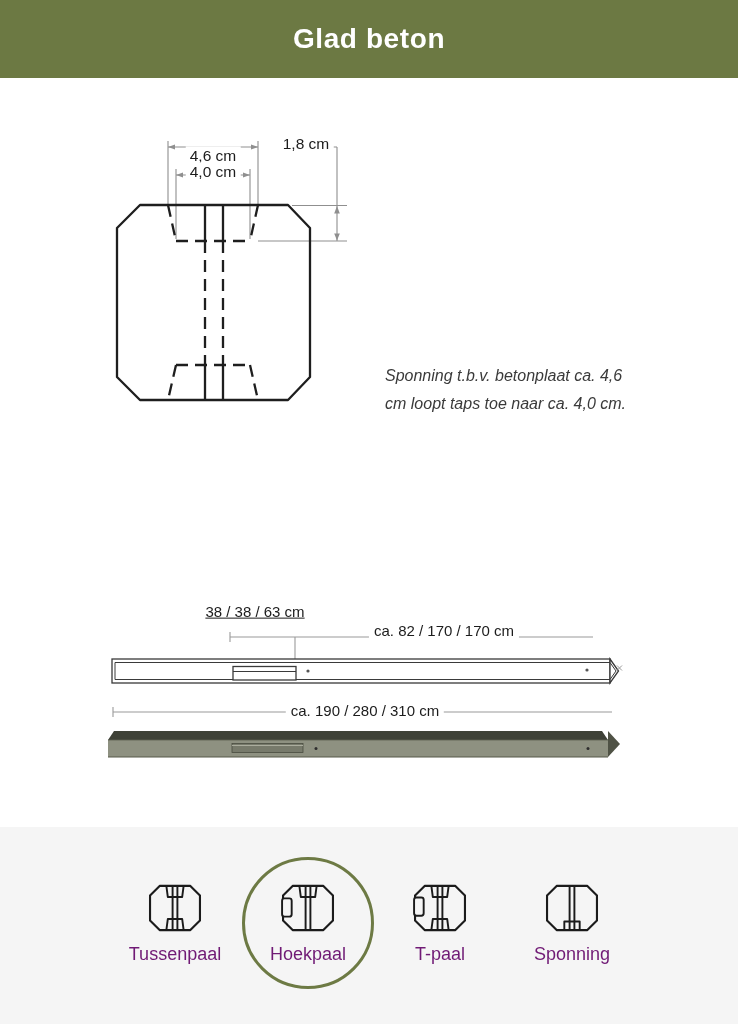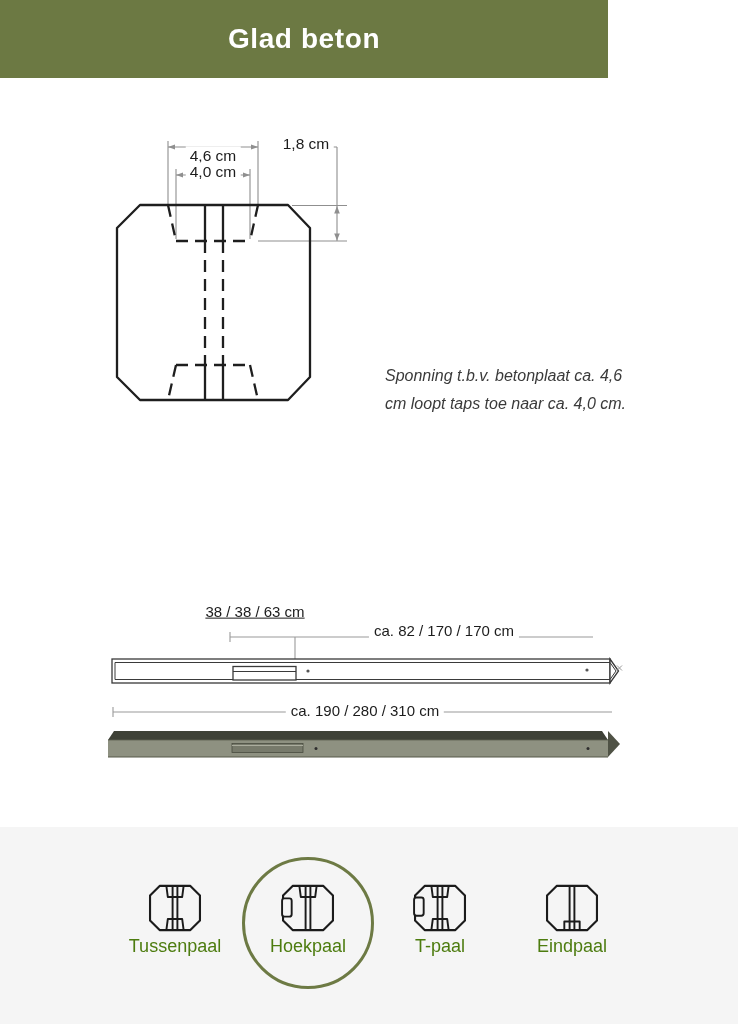--- a/index.html
+++ b/index.html
@@ -3,21 +3,21 @@
 <meta charset="utf-8">
 <style>
   * { margin:0; padding:0; box-sizing:border-box; }
   html,body { background:#ffffff; }
   .page {
     position:relative; width:738px; height:1024px; margin:0 auto;
     background:#ffffff; overflow:hidden;
     font-family:"Liberation Sans", sans-serif; color:#1a1a1a;
   }
   .header {
-    position:absolute; left:0; top:0; width:608px; height:78px;
+    position:absolute; left:0; top:0; width:738px; height:78px;
     background:#6C7943; display:flex; align-items:center; justify-content:center;
   }
   .header .title {
     color:#ffffff; font-size:28px; font-weight:bold; letter-spacing:.6px;
   }
   .abs { position:absolute; }
   .dim {
     position:absolute; transform:translate(-50%,-50%);
     font-size:15px; line-height:1.25; color:#1c1c1c;
     white-space:nowrap; background:#ffffff; padding:0 5px;
@@ -32,21 +32,21 @@
     background:#F5F5F5;
   }
   .ring {
     position:absolute; left:242px; top:30px; width:132px; height:132px;
     border:3.5px solid #6D7A44; border-radius:50%;
   }
   .ptype {
     position:absolute; top:57px; width:140px; text-align:center; cursor:pointer;
   }
   .ptype svg { display:block; margin:0 auto; }
-  .ptype-label { margin-top:4px; font-size:18px; color:#4d7c0f; }
+  .ptype-label { margin-top:12px; font-size:18px; color:#701a75; }
 </style>
 </head>
 <body>
 
 <div class="page">
 
   <div class="header">
     <div class="title">Glad beton</div>
   </div>
 
@@ -169,17 +169,17 @@
     </div>
 
     <div class="ptype" style="left:502px;">
       <svg width="54" height="48" viewBox="0 0 56 50" fill="none" stroke="#1b1b1b" stroke-width="2.2" stroke-linejoin="round">
         <path d="M12,2 H44 L54,12 V38 L44,48 H12 L2,38 V12 Z"></path>
         <g stroke-width="2">
           <path d="M25.5,2 V48 M30.5,2 V48"></path>
           <path d="M20,48 V39 H36 V48"></path>
         </g>
       </svg>
-      <div class="ptype-label">Eindpaal</div>
+      <div class="ptype-label">Sponning</div>
     </div>
   </div>
 
 </div>
 
 </body></html>

